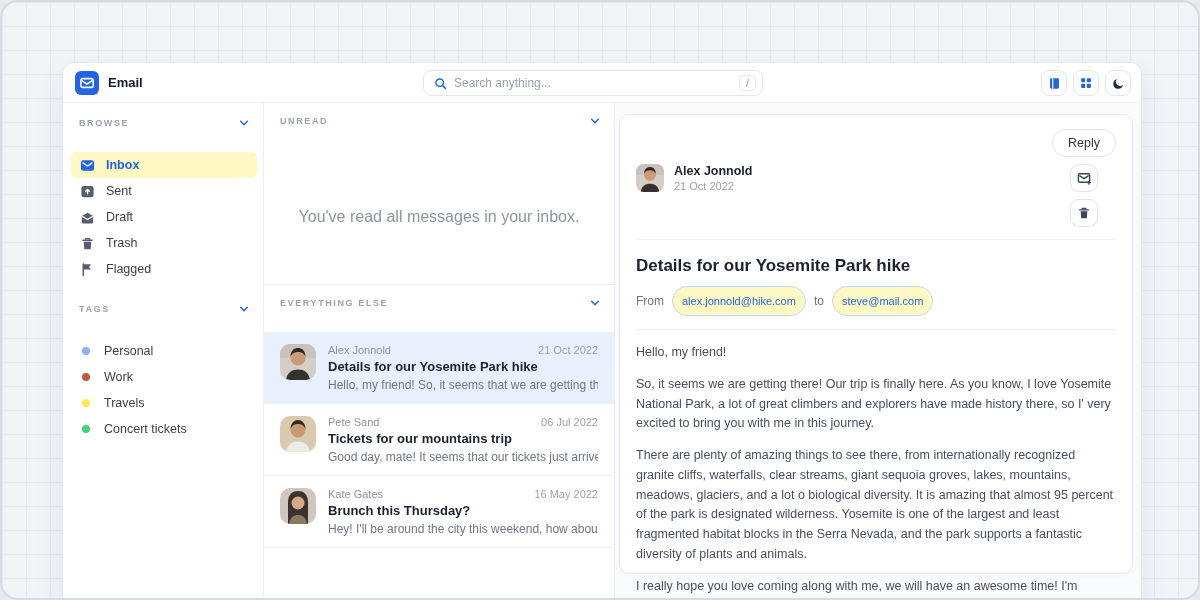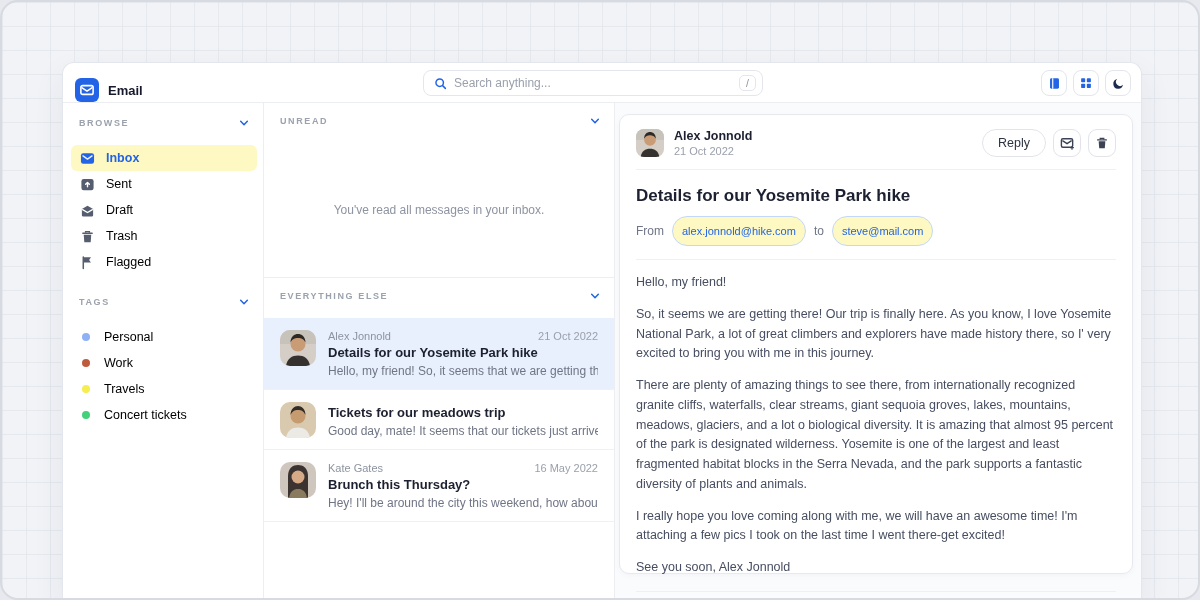--- a/index.html
+++ b/index.html
@@ -19,75 +19,75 @@
 
   .app {
     position:absolute; left:60px; top:60px; width:1080px; height:540px;
     background:#fff; border:1px solid #e3e6ec; border-bottom:none;
     border-radius:12px 12px 0 0;
     box-shadow:0 12px 32px rgba(30,40,70,.07);
     display:flex; flex-direction:column;
   }
 
   
-  .topbar { height:40px; border-bottom:1px solid #edeef2; position:relative; display:flex; align-items:flex-end; flex:0 0 auto; }
+  .topbar { height:40px; border-bottom:1px solid #edeef2; position:relative; display:flex; align-items:center; flex:0 0 auto; }
   .brand { display:flex; align-items:center; gap:9px; padding-left:12px; }
   .logo { width:24px; height:24px; border-radius:6px; background:#2264e5; display:flex; align-items:center; justify-content:center; }
   .brand-name { font-size:13px; font-weight:700; color:#16192c; }
 
   .search { position:absolute; left:360px; top:7px; width:340px; height:26px;
     border:1px solid #e3e6ec; border-radius:8px; background:#fff;
     display:flex; align-items:center; gap:7px; padding:0 6px 0 10px; }
   .search input { flex:1; border:none; outline:none; font-size:12px; color:#454b5f; font-family:inherit; background:transparent; }
   .search input::placeholder { color:#9aa0ac; }
   .kbd { border:1px solid #e3e6ec; border-radius:5px; font-size:10.5px; color:#8d93a0; padding:1px 6px; background:#fff; }
 
   .topbar-actions { position:absolute; right:10px; top:7px; display:flex; gap:6px; }
   .icon-btn { width:26px; height:26px; border:1px solid #e3e6ec; border-radius:8px; background:#fff;
     display:flex; align-items:center; justify-content:center; cursor:pointer; }
 
   
   .cols { flex:1; display:flex; min-height:0; }
 
   .sidebar { width:201px; border-right:1px solid #edeef2; padding-top:2px; }
-  .sec-head { display:flex; align-items:center; justify-content:space-between; padding:13px 14px 17px 16px; }
+  .sec-head { display:flex; align-items:center; justify-content:space-between; padding:13px 14px 24px 16px; }
   .sec-title { font-size:9px; font-weight:700; letter-spacing:1.6px; color:#9ba1ad; }
   .nav-item { display:flex; align-items:center; gap:11px; height:26px; margin:0 6px 0 8px; padding:0 0 0 8px;
-    border-radius:6px; font-size:12.5px; color:#000000; cursor:pointer; }
+    border-radius:6px; font-size:12.5px; color:#404040; cursor:pointer; }
   .nav-item .ic { width:16px; height:16px; display:flex; align-items:center; justify-content:center; color:#555d6e; }
   .nav-item.selected { background:#fef9c3; color:#2264e5; font-weight:600; }
   .nav-item.selected .ic { color:#2264e5; }
   .tags-head { padding-top:22px; }
   .tag-dot { width:8px; height:8px; border-radius:50%; flex:0 0 auto; margin-left:3px; margin-right:3px; }
 
   
   .listcol { width:351px; border-right:1px solid #edeef2; display:flex; flex-direction:column; }
   .unread-empty { height:134px; display:flex; align-items:center; justify-content:center;
-    font-size:12px; color:#8d93a0; }
+    font-size:16px; color:#8d93a0; }
   .ee-section { border-top:1px solid #edeef2; }
   .mail-item { display:flex; gap:12px; padding:12px 16px 11px 16px; border-bottom:1px solid #f0f1f4; cursor:pointer; background:#fff; }
   .mail-item.selected { background:#e9f0fd; }
   .avatar36 { width:36px; height:36px; border-radius:10px; overflow:hidden; flex:0 0 auto; }
   .mail-body { flex:1; min-width:0; }
   .mail-row1 { display:flex; justify-content:space-between; align-items:baseline; }
   .mail-sender { font-size:11px; color:#8d93a0; }
   .mail-date { font-size:11px; color:#9aa0ac; }
   .mail-subject { font-size:13px; font-weight:700; color:#1c2030; margin-top:3px; white-space:nowrap; overflow:hidden; }
   .mail-preview { font-size:12px; color:#6f7585; margin-top:4px; white-space:nowrap; overflow:hidden; }
 
   
   .detailcol { flex:1; background:#fafbfd; min-width:0; }
   .card { margin:11px 8px 0 4px; height:460px; background:#fff; border:1px solid #e7e9ef; border-radius:10px;
     padding:14px 16px; box-shadow:0 2px 6px rgba(30,40,70,.03); }
   .card-head { display:flex; align-items:center; padding-bottom:12px; border-bottom:1px solid #eef0f3; }
   .avatar28 { width:28px; height:28px; border-radius:8px; overflow:hidden; flex:0 0 auto; }
   .head-names { margin-left:10px; }
   .head-sender { font-size:12.5px; font-weight:700; color:#1c2030; }
   .head-date { font-size:11px; color:#9aa0ac; margin-top:2px; }
-  .head-actions { margin-left:auto; display:flex; gap:7px; align-items:center; }
+  .head-actions { margin-left:auto; display:flex; gap:7px; align-items:center;flex-direction:column; }
   .reply-btn { height:28px; padding:0 15px; border:1px solid #e2e4ea; border-radius:14px; background:#fff;
     font-size:12.5px; color:#2d3342; font-family:inherit; cursor:pointer; }
   .head-icon-btn { width:28px; height:28px; border:1px solid #e2e4ea; border-radius:9px; background:#fff;
     display:flex; align-items:center; justify-content:center; cursor:pointer; color:#3c4354; }
 
   .subject { margin-top:16px; font-size:17px; font-weight:700; color:#1c2030; }
   .fromto { margin-top:10px; display:flex; align-items:center; gap:8px; font-size:12px; color:#6f7585; }
   .chip { border:1px solid #c3d7f7; color:#2264e5; border-radius:20px; padding:8px 9px; font-size:11px; cursor:pointer; background:#fef9c3; }
 
   .divider { border-top:1px solid #eef0f3; margin-top:13px; }
@@ -286,21 +286,25 @@
           <div class="mail-item">
             <div class="avatar36">
               <svg width="36" height="36" viewBox="0 0 36 36">
                   <rect width="36" height="36" fill="#d9c9ae"></rect>
                   <circle cx="18" cy="14" r="7.5" fill="#c79b70"></circle>
                   <path d="M10.5 13c0-6 4-9 7.5-9s7.5 3 7.5 9c-2-4-4-5-7.5-5s-5.5 1-7.5 5z" fill="#332d27"></path>
                   <path d="M6 36c1-7.5 6-10.5 12-10.5S29 28.5 30 36z" fill="#eceae5"></path>
                 </svg>
             </div>
             <div class="mail-body">
-              <div class="mail-subject">Tickets for our meadows trip</div>
+              <div class="mail-row1">
+                <span class="mail-sender">Pete Sand</span>
+                <span class="mail-date">06 Jul 2022</span>
+              </div>
+              <div class="mail-subject">Tickets for our mountains trip</div>
               <div class="mail-preview">Good day, mate! It seems that our tickets just arrived...</div>
             </div>
           </div>
 
           <div class="mail-item">
             <div class="avatar36">
               <svg width="36" height="36" viewBox="0 0 36 36">
                   <rect width="36" height="36" fill="#cfc7bd"></rect>
                   <path d="M8 36V14c0-8 5-11 10-11s10 3 10 11v22z" fill="#3b332f"></path>
                   <circle cx="18" cy="15" r="6.5" fill="#d6a987"></circle>

